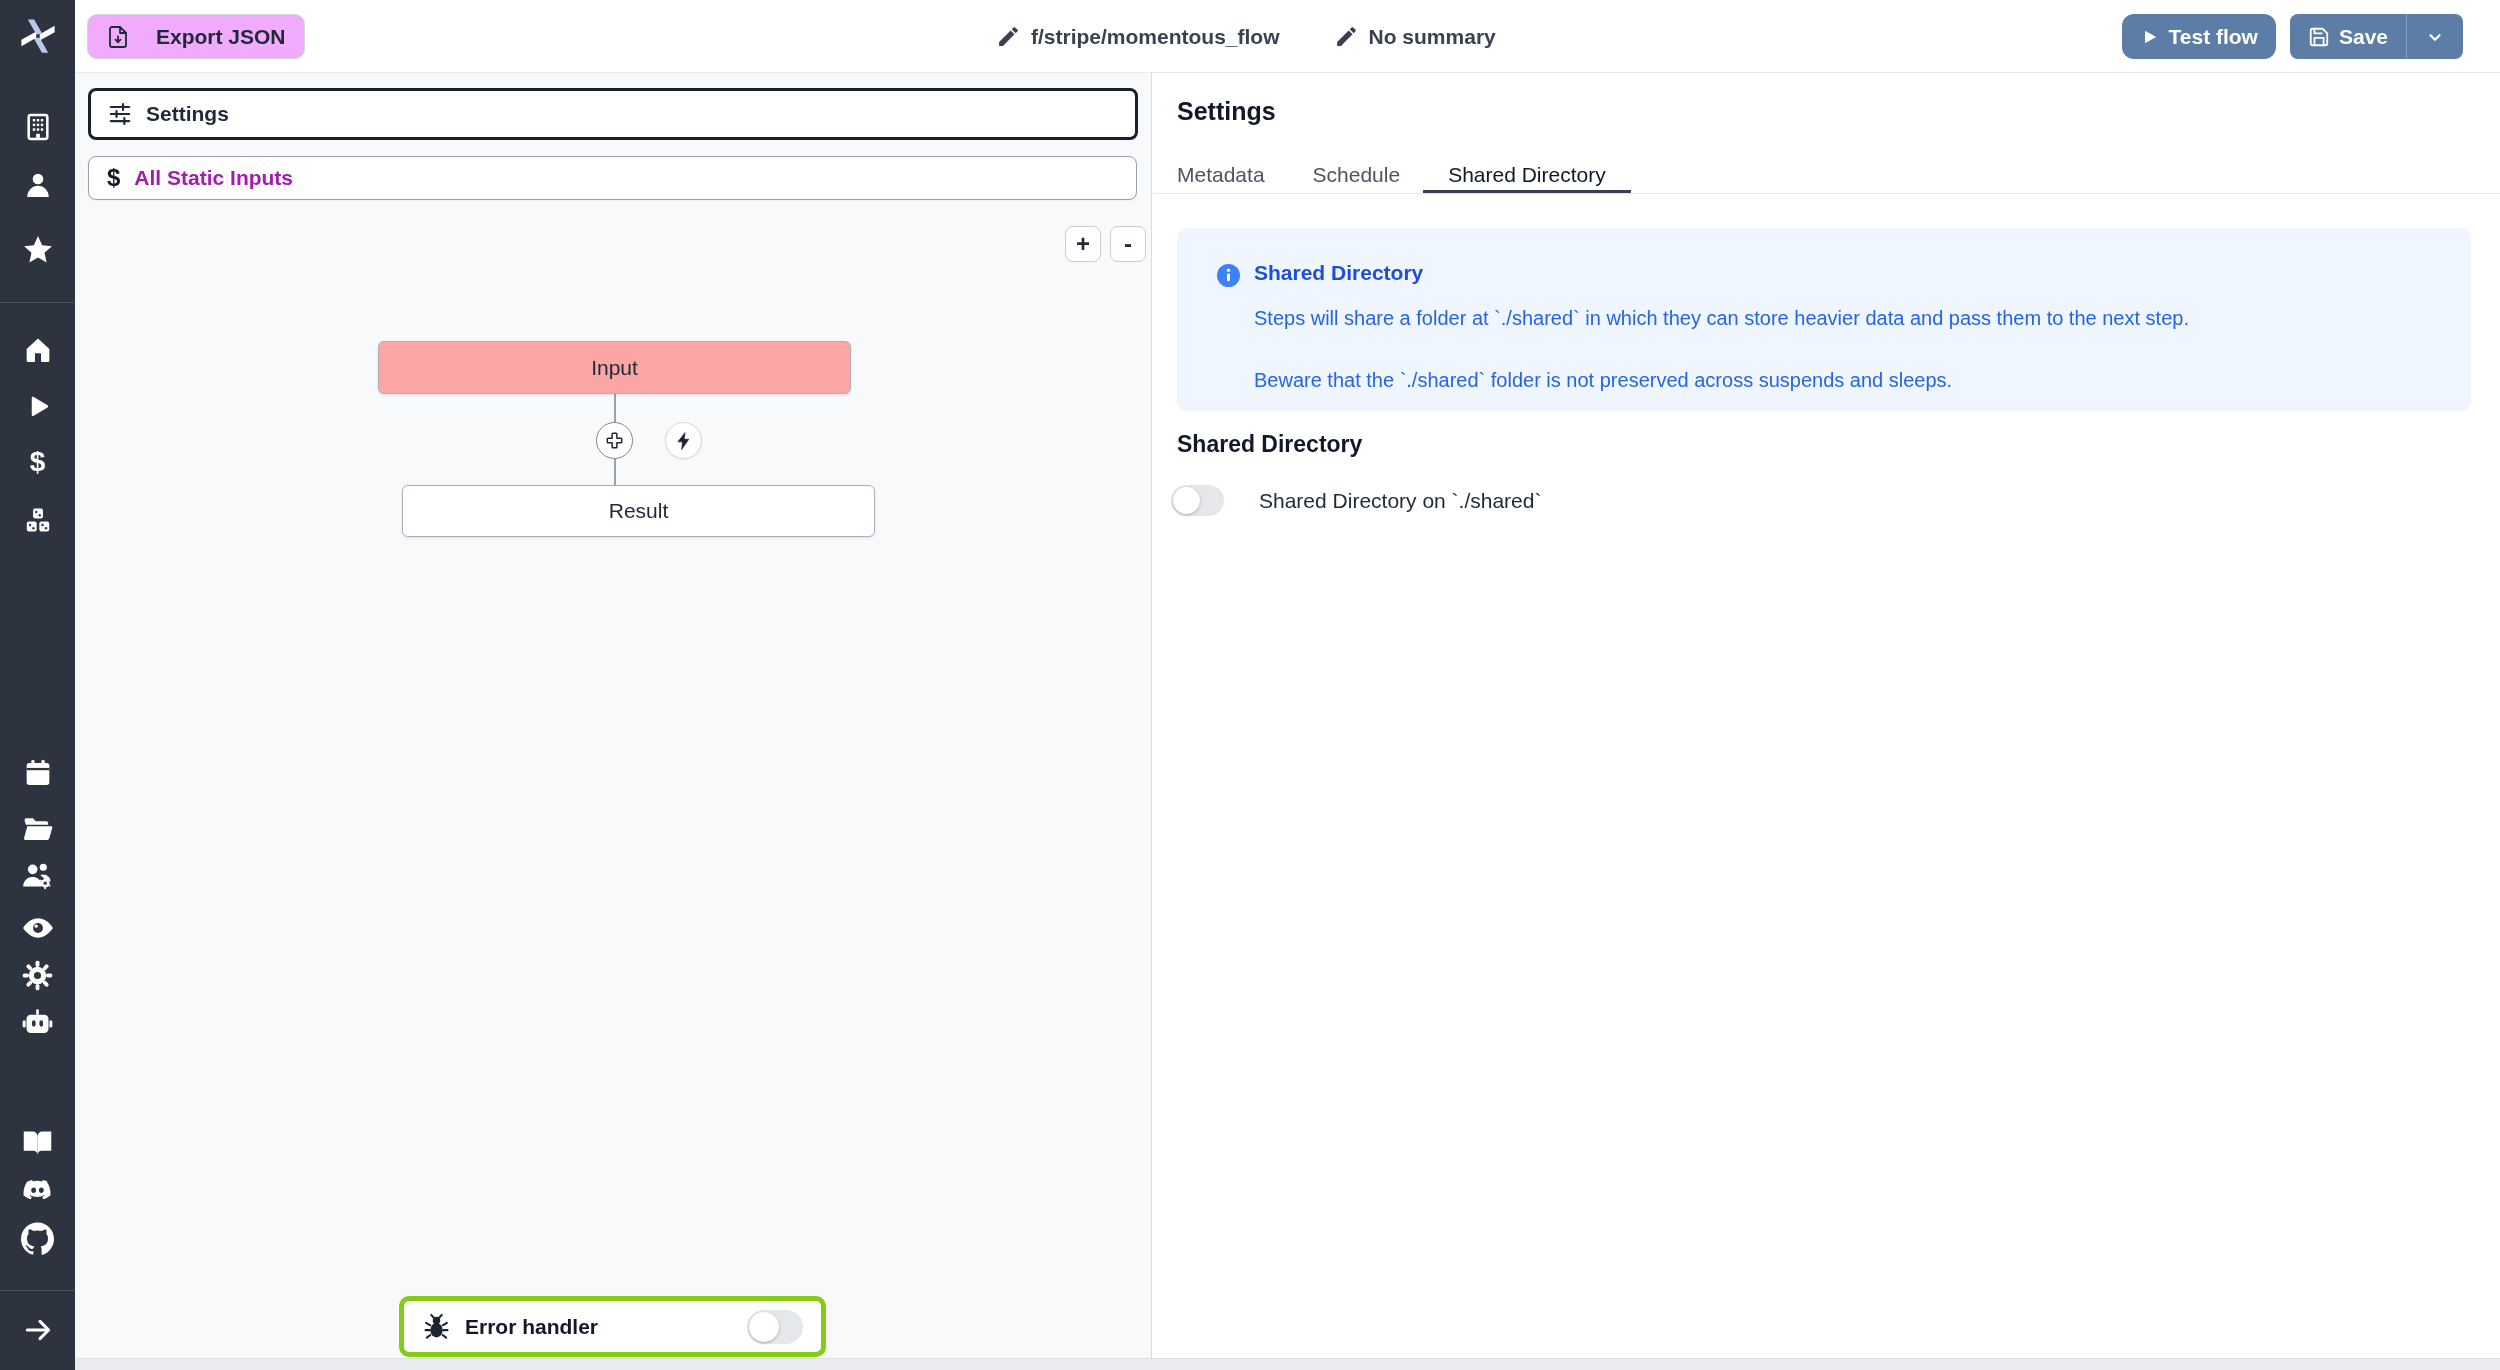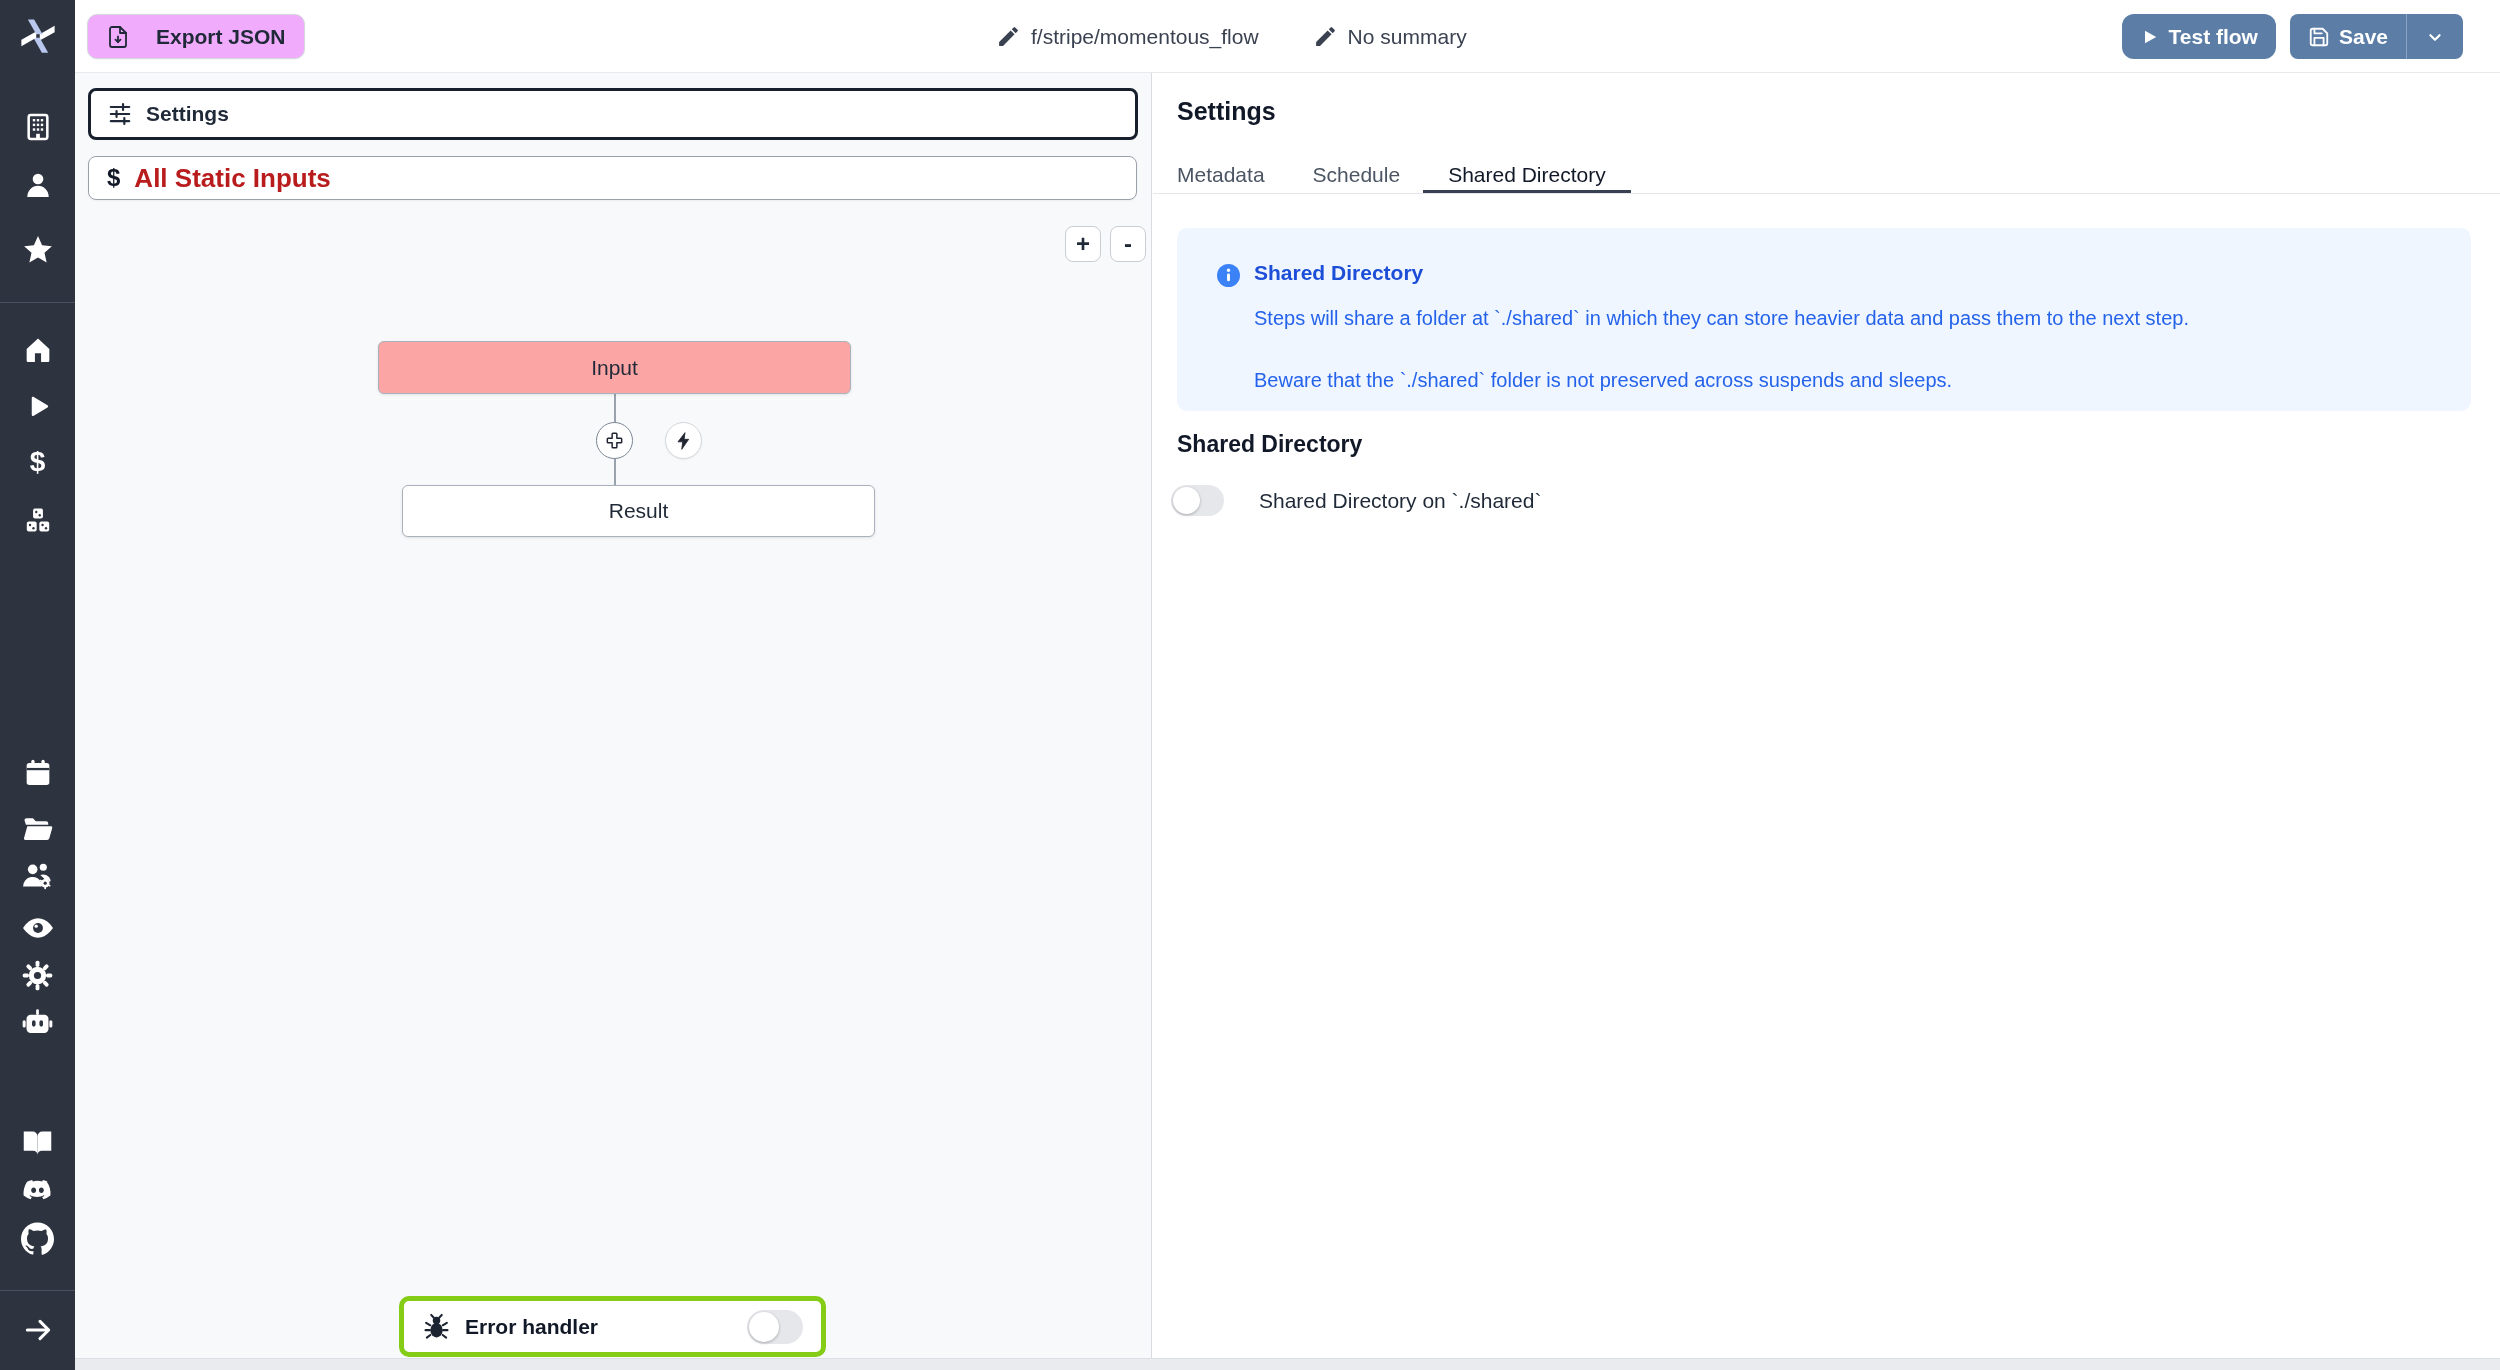--- a/index.html
+++ b/index.html
@@ -14,41 +14,41 @@
   .sb-divider { position:absolute; left:0; width:75px; height:1px; background:#4a5160; }
   .sb-dollar { color:#fff; font-size:28px; font-weight:bold; }
 
   
   .topbar { position:absolute; left:75px; top:0; width:2425px; height:73px; background:#fff; border-bottom:1px solid #e7e9ed; z-index:4; }
   .btn-light { position:absolute; top:14px; height:45px; display:flex; align-items:center; gap:26px;
                background:#f0abfc; border:1px solid #d4d8dd; border-radius:10px; padding:0 18px;
                font-size:21px; font-weight:600; color:#1f2937; box-shadow:0 1px 2px rgba(0,0,0,.04); cursor:pointer; }
   .breadcrumb { position:absolute; left:921px; top:0; height:73px; display:flex; align-items:center; gap:14px; }
   .crumb { display:flex; align-items:center; gap:10px; cursor:pointer; }
-  .crumb span { font-size:21px; font-weight:400; color:#3a4150; }
+  .crumb span { font-size:21px; font-weight:700; color:#3a4150; }
   .crumb + .crumb { margin-left:40px; }
   .topbar-right { position:absolute; right:37px; top:14px; height:45px; display:flex; gap:14px; }
   .btn-blue { height:45px; display:flex; align-items:center; gap:9px; background:#5b7da6; color:#fff;
               border:none; border-radius:12px; padding:0 18px; font-size:21px; font-weight:600; cursor:pointer; }
   .save-group { display:flex; height:45px; border-radius:8px; overflow:hidden; }
   .save-main { border-radius:0; }
   .save-caret { width:57px; display:flex; align-items:center; justify-content:center; background:#5b7da6;
                 border-left:1px solid #8ba3c2; cursor:pointer; }
 
   
   .canvas { position:absolute; left:75px; top:73px; width:1077px; height:1285px; background:#f8f9fb; border-right:1px solid #d8dbe0; }
   .settings-box { position:absolute; left:13px; top:15px; width:1050px; height:52px; background:#fff;
                   border:3px solid #18202e; border-radius:8px; display:flex; align-items:center; gap:13px;
                   padding:0 16px; cursor:pointer; }
   .settings-box b { font-size:21px; color:#1f2937; }
   .static-box { position:absolute; left:13px; top:83px; width:1049px; height:44px; background:#fff;
                 border:1.5px solid #9aa1ab; border-radius:8px; display:flex; align-items:center; gap:14px;
                 padding:0 18px; cursor:pointer; box-shadow:0 1px 2px rgba(0,0,0,.05); }
   .static-box .dlr { font-size:24px; font-weight:bold; color:#111827; }
-  .static-box b { font-size:26px; font-weight:700; color:#b91c1c; }
+  .static-box b { font-size:21px; font-weight:700; color:#a21caf; }
   .zoom-btn { position:absolute; top:153px; width:36px; height:36px; background:#fff; border:1px solid #c9ced4;
               border-radius:8px; font-size:24px; font-weight:bold; color:#1f2937; display:flex; align-items:center;
               justify-content:center; cursor:pointer; line-height:1; }
   .node { position:absolute; left:303px; width:473px; height:53px; border:1px solid #a9b2bc; border-radius:6px;
           display:flex; align-items:center; justify-content:center; font-size:21px; color:#1f2937;
           box-shadow:0 1px 3px rgba(0,0,0,.10); cursor:pointer; }
   .node-input { top:268px; background:#fca5a5; }
   .node-result { top:412px; height:52px; background:#fff;margin-left:24px; }
   .edge { position:absolute; left:539px; top:321px; width:1.5px; height:91px; background:#9aa3ad; }
   .circle-btn { position:absolute; top:349px; width:37px; height:37px; border-radius:50%; background:#fff;

